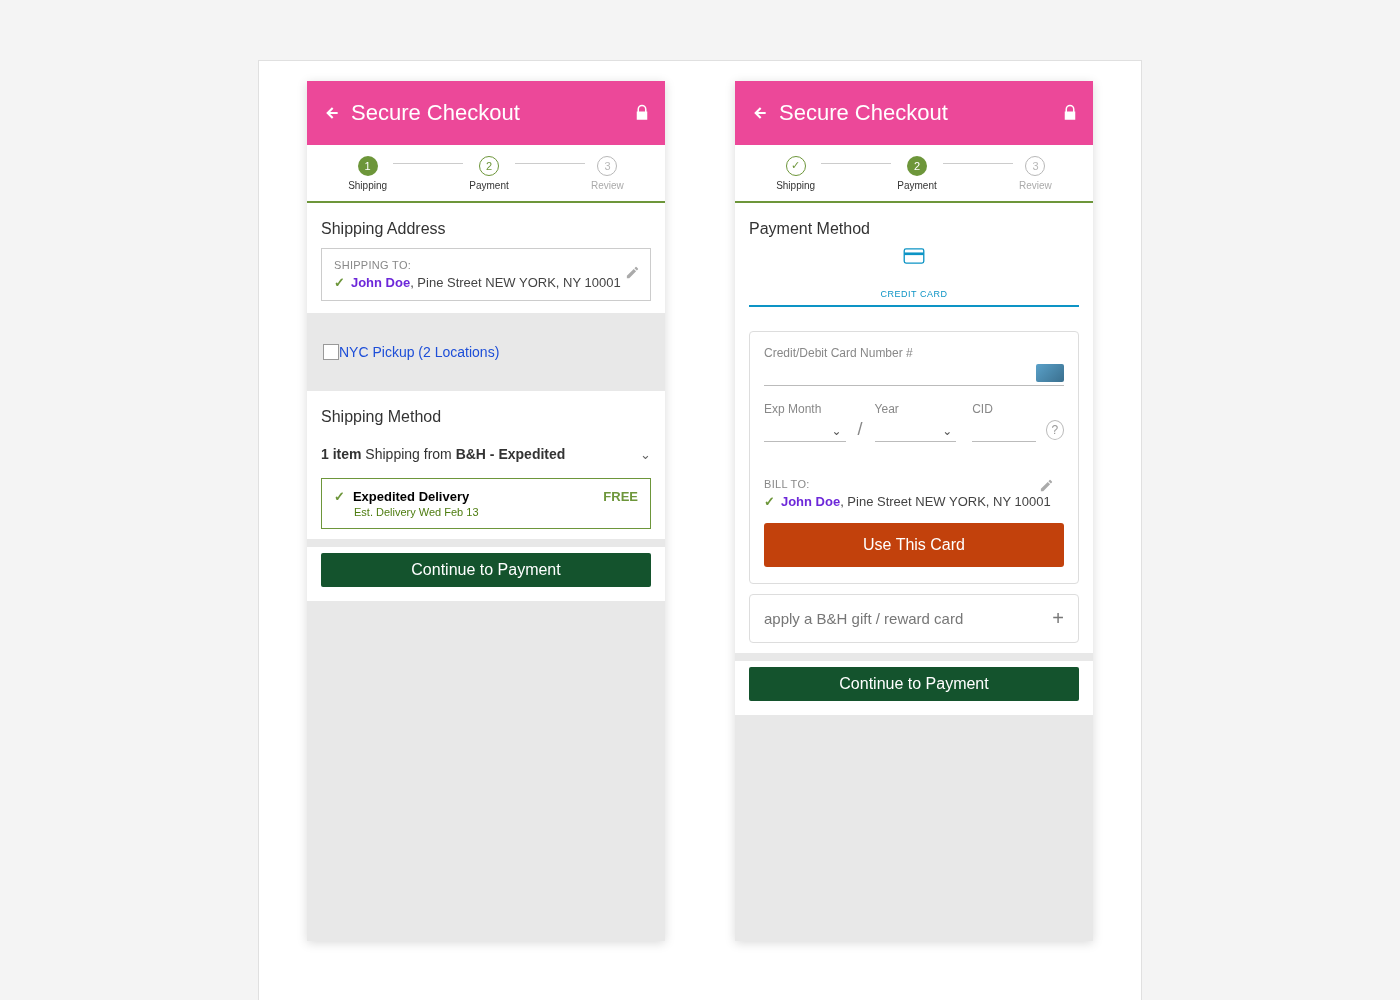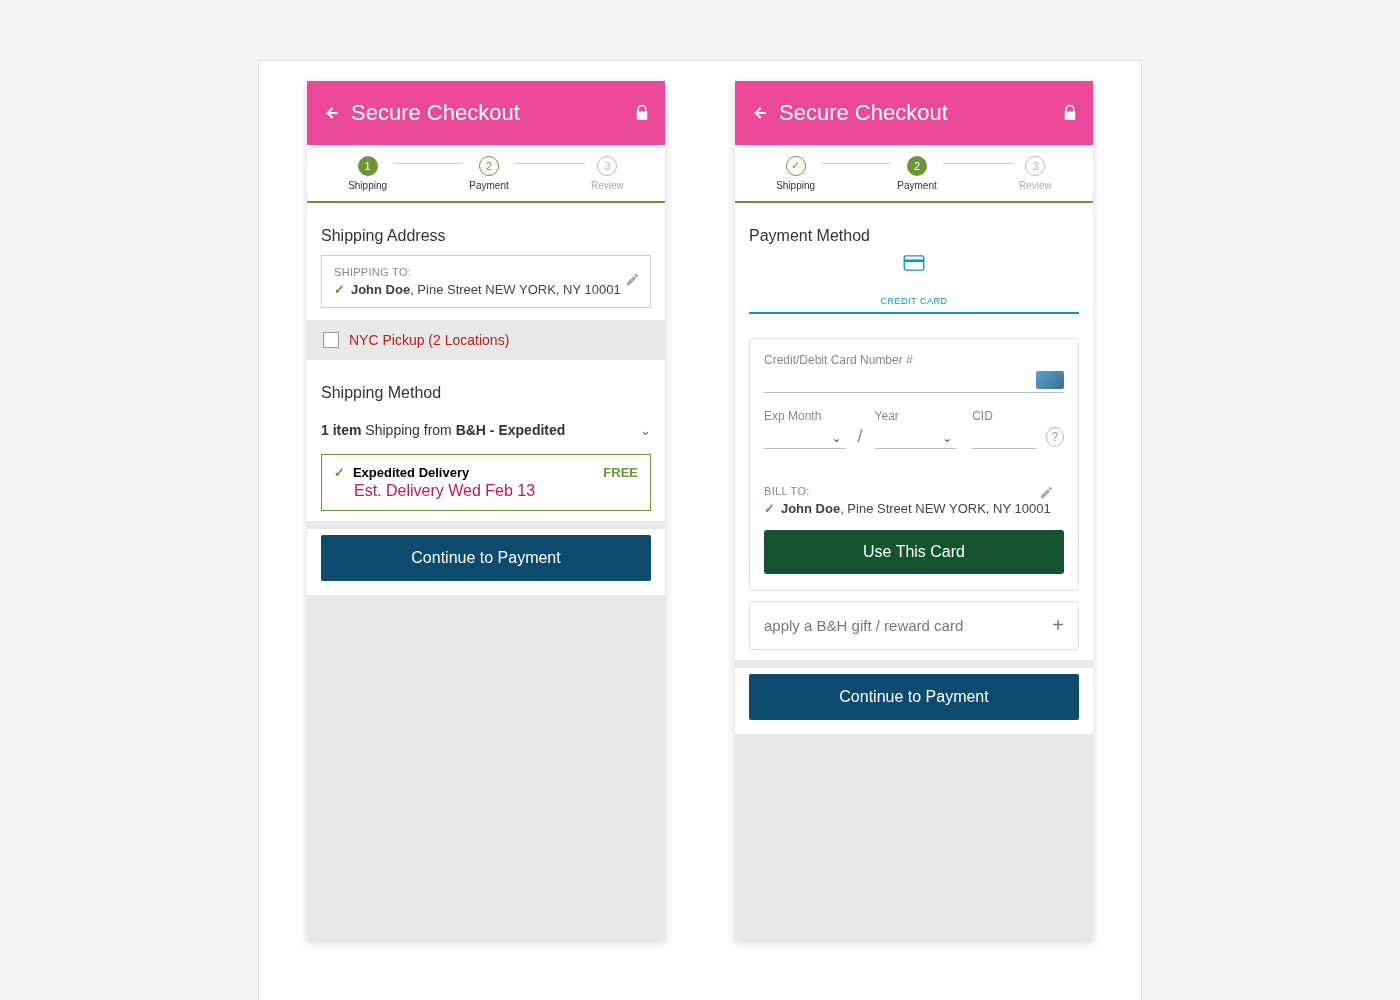--- a/index.html
+++ b/index.html
@@ -14,58 +14,58 @@
   .step .circle { width: 20px; height: 20px; border-radius: 50%; display: flex; align-items: center; justify-content: center; font-size: 11px; }
   .circle.solid { background: #6d963a; color: #fff; }
   .circle.ring-green { border: 1.5px solid #6d963a; color: #6d963a; background: #fff; }
   .circle.ring-grey { border: 1.5px solid #b8b8b8; color: #b8b8b8; background: #fff; }
   .step .lbl { font-size: 10px; color: #333; }
   .step .lbl.grey { color: #aaa; }
   .step-connector { position: absolute; top: 18px; height: 1px; background: #ccc; z-index: 1; }
   .conn1 { left: 80px; width: 90px; }
   .conn2 { left: 200px; width: 90px; }
   .section { background: #fff; }
-  .sec-title { font-size: 16px; color: #333; padding: 24px 14px 10px; }
+  .sec-title { font-size: 16px; color: #333; padding: 17px 14px 10px; }
   .pad { padding: 0 14px 12px; }
   .addr-card { border: 1px solid #ccc; background: #fff; padding: 10px 12px; position: relative; }
   .addr-card .sub { font-size: 11px; color: #888; letter-spacing: 0.3px; }
   .addr-line { font-size: 13px; color: #444; margin-top: 4px; display: flex; align-items: center; gap: 6px; }
-  .addr-line b { color: #404040; }
+  .addr-line b { color: #6d28d9; }
   .check-green { color: #6d963a; font-weight: bold; }
   .pencil { position: absolute; top: 16px; right: 10px; color: #aaa; cursor: pointer; }
-  .pickup-row { background: #e8e8e8; padding: 12px 16px; display: flex; align-items: center; gap: 10px; font-size: 14px; color: #b91c1c; }
+  .pickup-row { background: #e8e8e8; padding: 31px 16px; display: flex; align-items: center; gap: 0; font-size: 14px; color: #1d4ed8; }
   .pickup-row .box { width: 16px; height: 16px; border: 1.5px solid #999; background: #fff; }
   .ship-summary { padding: 10px 14px; font-size: 14px; color: #333; display: flex; align-items: center; }
   .ship-summary .chev { margin-left: auto; color: #666; font-size: 13px; }
   .ship-opt { margin: 6px 14px 10px; border: 1.5px solid #6d963a; padding: 10px 12px; position: relative; }
   .ship-opt .row1 { display: flex; align-items: center; gap: 8px; font-size: 13px; }
   .ship-opt .free { margin-left: auto; color: #6d963a; font-weight: 600; font-size: 13px; }
-  .ship-opt .est { font-size: 16px; color: #be185d; margin-left: 20px; margin-top: 2px; }
+  .ship-opt .est { font-size: 11px; color: #4d7c0f; margin-left: 20px; margin-top: 2px; }
   .other-btn { margin: 6px 14px 14px; border: 1px solid #ccc; border-radius: 4px; padding: 12px 14px; font-size: 15px; color: #556; background: #fff; cursor: pointer; display: inline-block; }
-  .blue-btn { margin: 6px 14px 14px; background: #0c4a6e; color: #fff; text-align: center; padding: 14px 0; font-size: 16px; border-radius: 2px; cursor: pointer; }
+  .blue-btn { margin: 6px 14px 14px; background: #14532d; color: #fff; text-align: center; padding: 8px 0; font-size: 16px; border-radius: 2px; cursor: pointer; }
   .gap-grey { height: 8px; background: #e8e8e8; }
   
   .pay-tabs { display: flex; }
   .pay-tab { flex: 1; display: flex; flex-direction: column; align-items: center; gap: 21px; padding-bottom: 6px; border-bottom: 2px solid #ccc; cursor: pointer; }
   .pay-tab.active { border-bottom: 2px solid #0d94c5; }
   .pay-tab .t-lbl { font-size: 9px; letter-spacing: 0.5px; color: #888; }
   .pay-tab.active .t-lbl { color: #0d94c5; }
   .card-panel { border: 1px solid #ddd; border-radius: 4px; margin: 12px 14px 10px; padding: 14px 14px 16px; }
   .field-lbl { font-size: 12px; color: #888; }
   .uline { border: none; border-bottom: 1px solid #bbb; width: 100%; height: 26px; background: transparent; outline: none; font-size: 14px; }
   .card-num-wrap { position: relative; margin-bottom: 16px; }
   .card-ico { position: absolute; right: 0; bottom: 4px; width: 28px; height: 18px; background: linear-gradient(135deg,#5aa1c9,#3a6f8e); border-radius: 2px; }
   .exp-row { display: flex; align-items: flex-end; gap: 6px; margin-bottom: 36px; }
   .exp-col { display: flex; flex-direction: column; }
   .sel-wrap { position: relative; }
   .sel-chev { position: absolute; right: 4px; bottom: 4px; color: #555; font-size: 12px; pointer-events: none;}
   .slash { font-size: 18px; color: #888; padding: 0 6px 2px; }
   .cid-q { width: 20px; height: 20px; border-radius: 50%; border: 1px solid #bbb; color: #999; font-size: 12px; display: flex; align-items: center; justify-content: center; margin-left: 4px; align-self: flex-end; margin-bottom: 2px;}
   .billto { position: relative; margin-bottom: 14px; }
-  .use-card { background: #14532d; color: #fff; text-align: center; padding: 13px 0; font-size: 16px; border-radius: 3px; cursor: pointer; }
+  .use-card { background: #c2410c; color: #fff; text-align: center; padding: 13px 0; font-size: 16px; border-radius: 3px; cursor: pointer; }
   .gift-row { margin: 6px 14px 10px; border: 1px solid #ddd; border-radius: 4px; padding: 12px 14px; font-size: 15px; color: #777; display: flex; align-items: center; cursor: pointer; }
   .gift-row .plus { margin-left: auto; font-size: 20px; color: #777; }
 </style>
 </head>
 <body>
 
 <div class="outer">
 
   <div class="phone">
     <div class="header">

